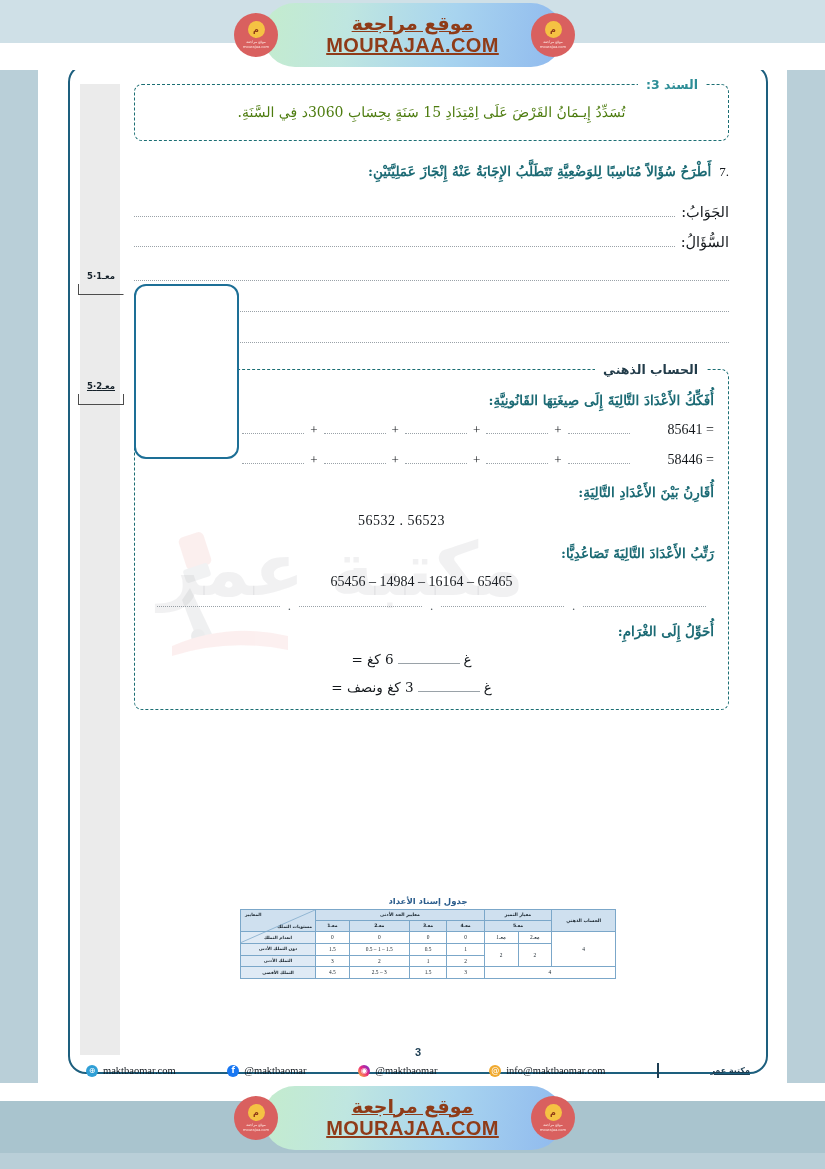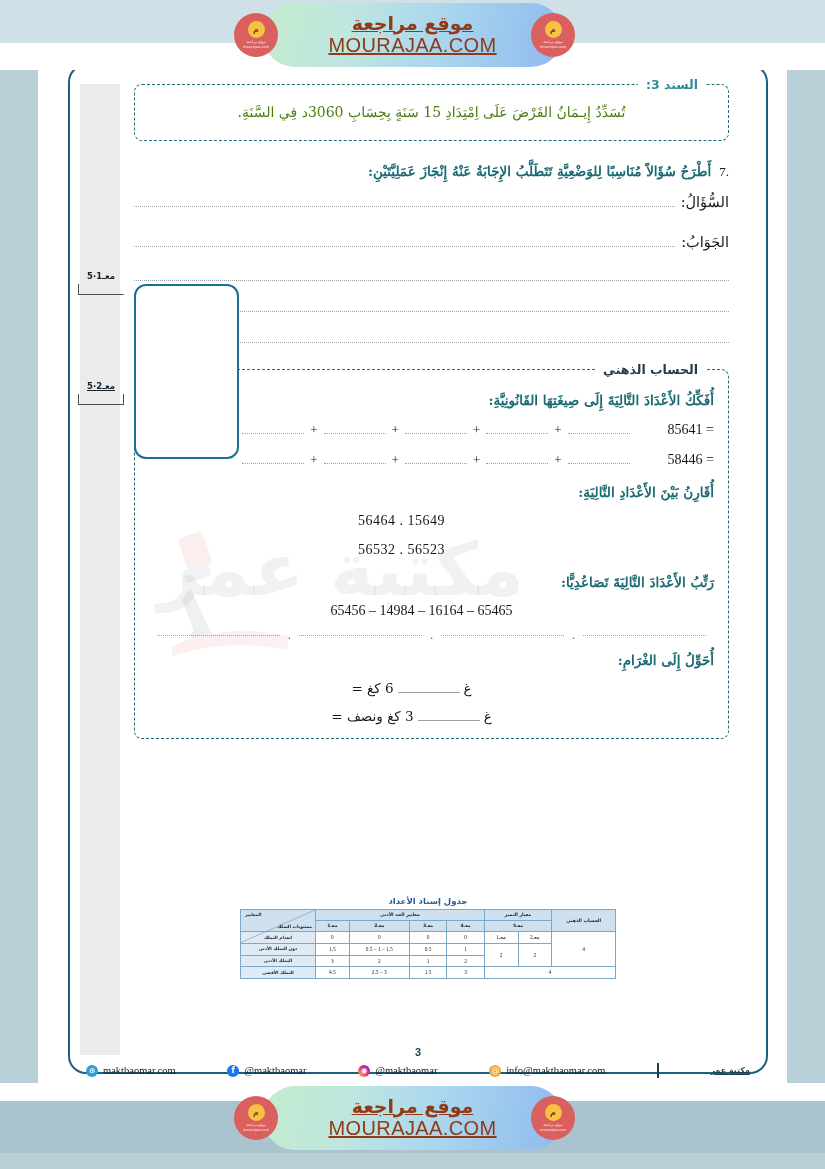--- a/index.html
+++ b/index.html
@@ -56,21 +56,21 @@
     font-family: "DejaVu Sans", sans-serif;
     font-size: 19px;
     font-weight: bold;
     color: #8f3b18;
     text-decoration: underline;
     line-height: 1.12;
   }
   .banner-en {
     font-family: "Liberation Sans", sans-serif;
     font-size: 20px;
-    font-weight: normal;
+    font-weight: bold;
     color: #8f3b18;
     letter-spacing: 0.4px;
     text-decoration: underline;
     line-height: 1.18;
   }
   .banner-logo {
     position: absolute;
     width: 44px; height: 44px;
     border-radius: 50%;
     background: #d9605f;
@@ -519,27 +519,27 @@
         <span class="section-label">السند 3:</span>
       </div>
       <div class="ar-body">تُسَدِّدُ إِيـمَانُ القَرْضَ عَلَى اِمْتِدَادِ 15 سَنَةٍ بِحِسَابِ 3060د فِي السَّنَةِ.</div>
     </div>
 
     <div class="q-line">
       <span class="q-num">.7</span>
       <span>أَطْرَحُ سُؤَالاً مُنَاسِبًا لِلوَضْعِيَّةِ تَتَطَلَّبُ الإِجَابَةُ عَنْهُ إِنْجَازَ عَمَلِيَّتَيْنِ:</span>
     </div>
 
+    <div class="field-row" style="margin-top:24px;">
+      <span class="field-label">الجَوَابُ:</span>
+      <span class="dotline"></span>
+    </div>
+
     <div class="field-row">
       <span class="field-label">السُّؤَالُ:</span>
-      <span class="dotline"></span>
-    </div>
-
-    <div class="field-row" style="margin-top:24px;">
-      <span class="field-label">الجَوَابُ:</span>
       <span class="dotline"></span>
     </div>
     <div class="answer-lines">
       <div class="dotline-full"></div>
       <div class="dotline-full"></div>
       <div class="dotline-full"></div>
     </div>
 
     <div class="mental">
       <div class="dashed-box" style="padding:16px 14px 14px;">
@@ -569,21 +569,20 @@
           <span class="blank"></span>
           <span class="plus">+</span>
           <span class="blank"></span>
           <span class="plus">+</span>
           <span class="blank"></span>
           <span class="plus">+</span>
           <span class="blank"></span>
         </div>
 
         <div class="mm-head" style="margin-top:16px;">أُقَارِنُ بَيْنَ الأَعْدَادِ التَّالِيَةِ:</div>
-        <div class="num-pair">56464  .  15649</div>
         <div class="num-pair">56532  .  56523</div>
 
         <div class="mm-head" style="margin-top:16px;">رَتِّبُ الأَعْدَادَ التَّالِيَةَ تَصَاعُدِيًّا:</div>
         <div class="seq-line">65456 – 14984 – 16164 – 65465</div>
 
         <div class="order-blanks">
           <span class="ob"></span>
           <span class="dot">.</span>
           <span class="ob"></span>
           <span class="dot">.</span>

